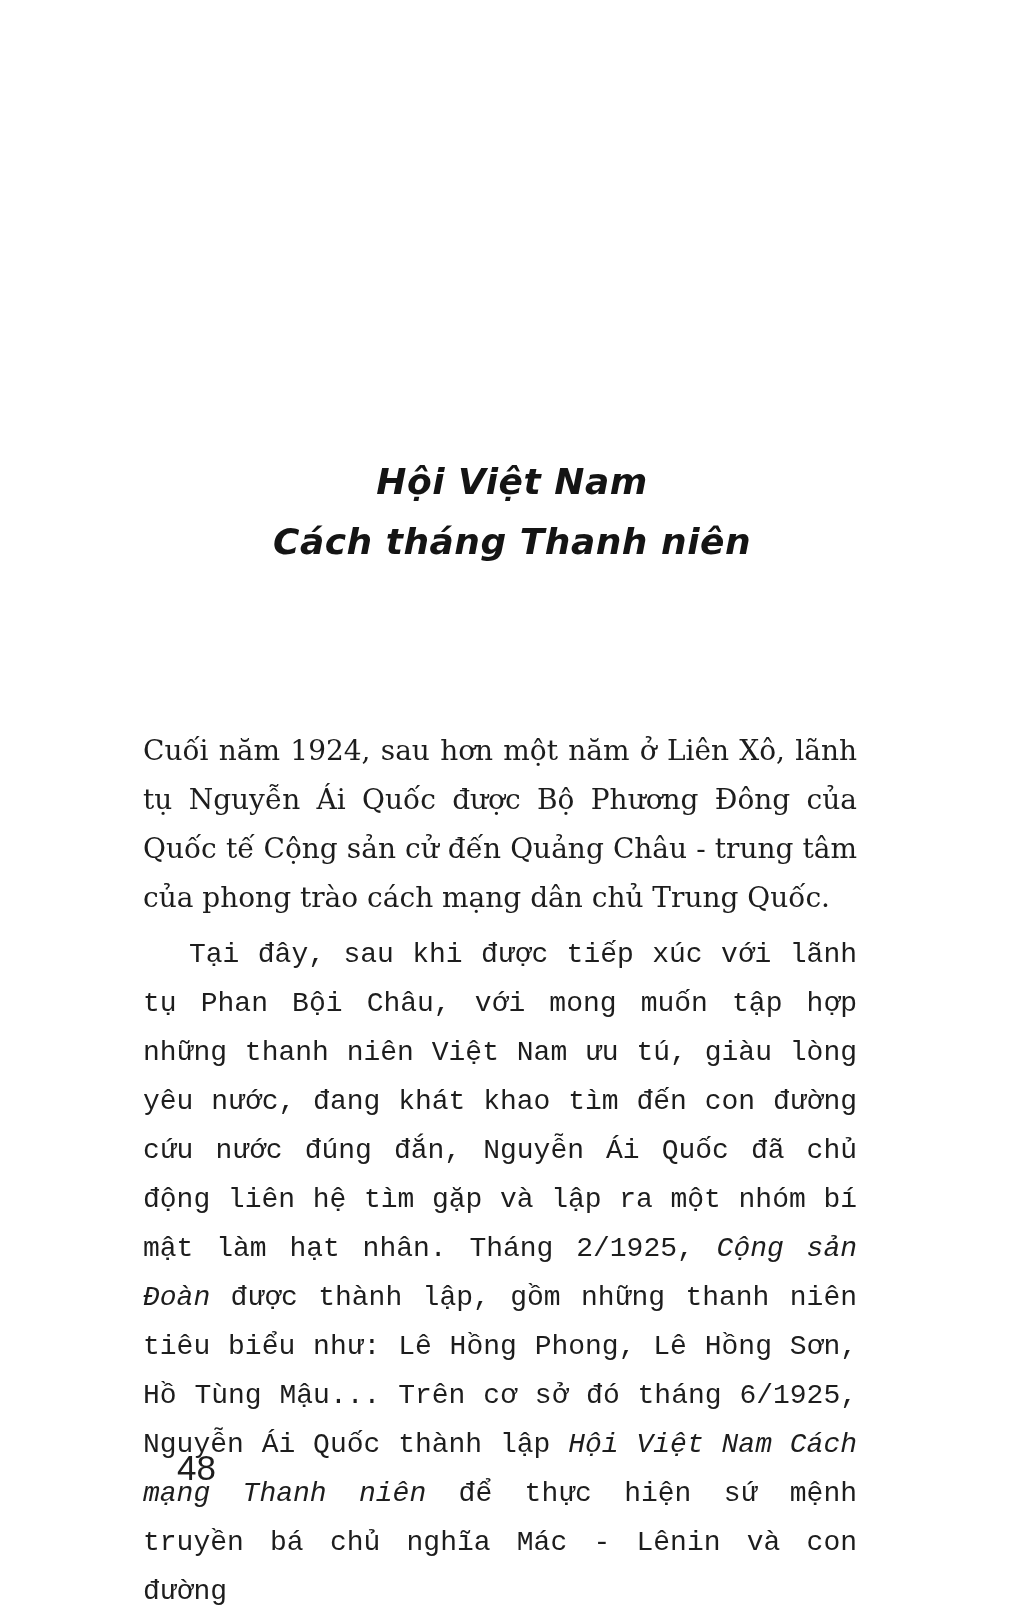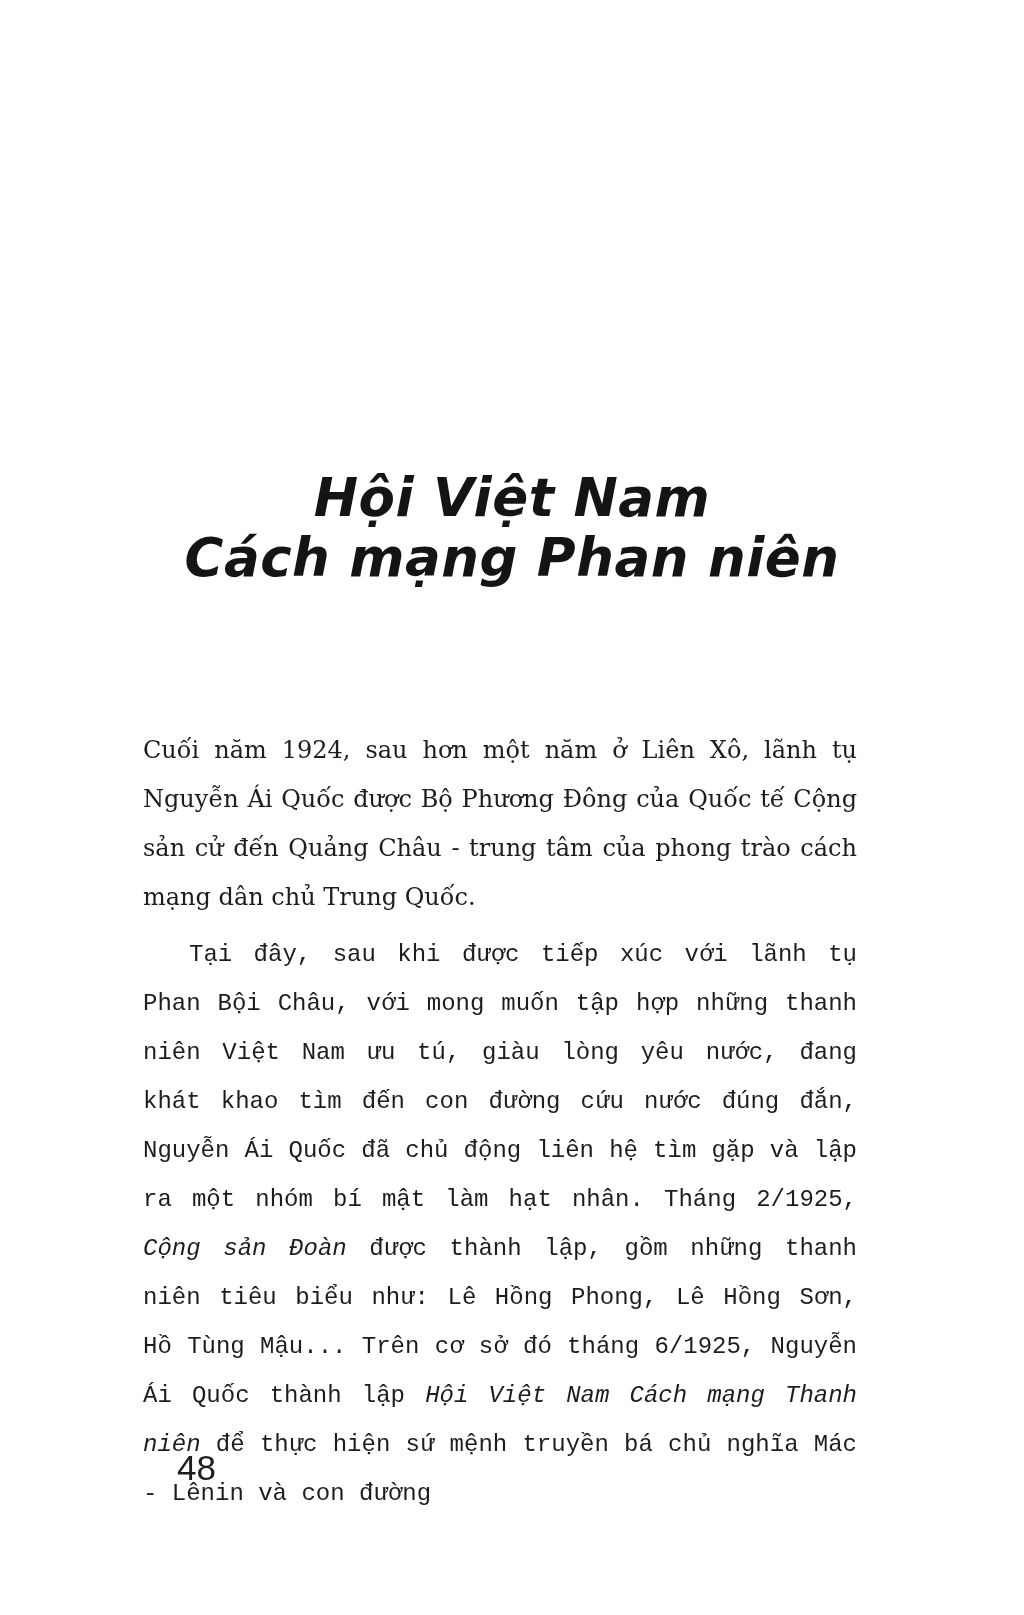--- a/index.html
+++ b/index.html
@@ -25,32 +25,31 @@
     }
     .title-block {
       position: absolute;
       top: 452px;
       left: 0;
       width: 1024px;
       text-align: center;
       font-family: "DejaVu Sans", sans-serif;
       font-weight: bold;
       font-style: italic;
-      font-size: 53px;
+      font-size: 36px;
       line-height: 60px;
       color: #141414;
       letter-spacing: 0.5px;
-      margin-top: 16px;
     }
     .body-block {
       position: absolute;
       top: 726px;
       left: 143px;
       width: 714px;
-      font-size: 24px;
+      font-size: 28px;
       line-height: 49px;
       text-align: justify;
       color: #1d1d1d;
     }
     .para {
       margin: 0;
       padding: 0;
     }
     .para + .para {
       margin-top: 8px;
@@ -73,21 +72,21 @@
       margin-left: 34px;
     }
   </style>
 </head>
 <body>
 
 <div class="page">
 
   <div class="title-block">
     <div>Hội Việt Nam</div>
-    <div>Cách mạng Phan niên</div>
+    <div>Cách tháng Thanh niên</div>
   </div>
 
   <div class="body-block">
     <p class="para">Cuối năm 1924, sau hơn một năm ở Liên Xô, lãnh tụ Nguyễn Ái Quốc được Bộ Phương Đông của Quốc tế Cộng sản cử đến Quảng Châu - trung tâm của phong trào cách mạng dân chủ Trung Quốc.</p>
     <p class="para indent"><span>Tại đây, sau khi được tiếp xúc với lãnh tụ Phan Bội Châu, với mong muốn tập hợp những thanh niên Việt Nam ưu tú, giàu lòng yêu nước, đang khát khao tìm đến con đường cứu nước đúng đắn, Nguyễn Ái Quốc đã chủ động liên hệ tìm gặp và lập ra một nhóm bí mật làm hạt nhân. Tháng 2/1925, </span><span class="italic">Cộng sản Đoàn</span><span> được thành lập, gồm những thanh niên tiêu biểu như: Lê Hồng Phong, Lê Hồng Sơn, Hồ Tùng Mậu... Trên cơ sở đó tháng 6/1925, Nguyễn Ái Quốc thành lập </span><span class="italic">Hội Việt Nam Cách mạng Thanh niên</span><span> để thực hiện sứ mệnh truyền bá chủ nghĩa Mác - Lênin và con đường</span></p>
   </div>
 
   <div class="page-number">48</div>
 
 </div>

